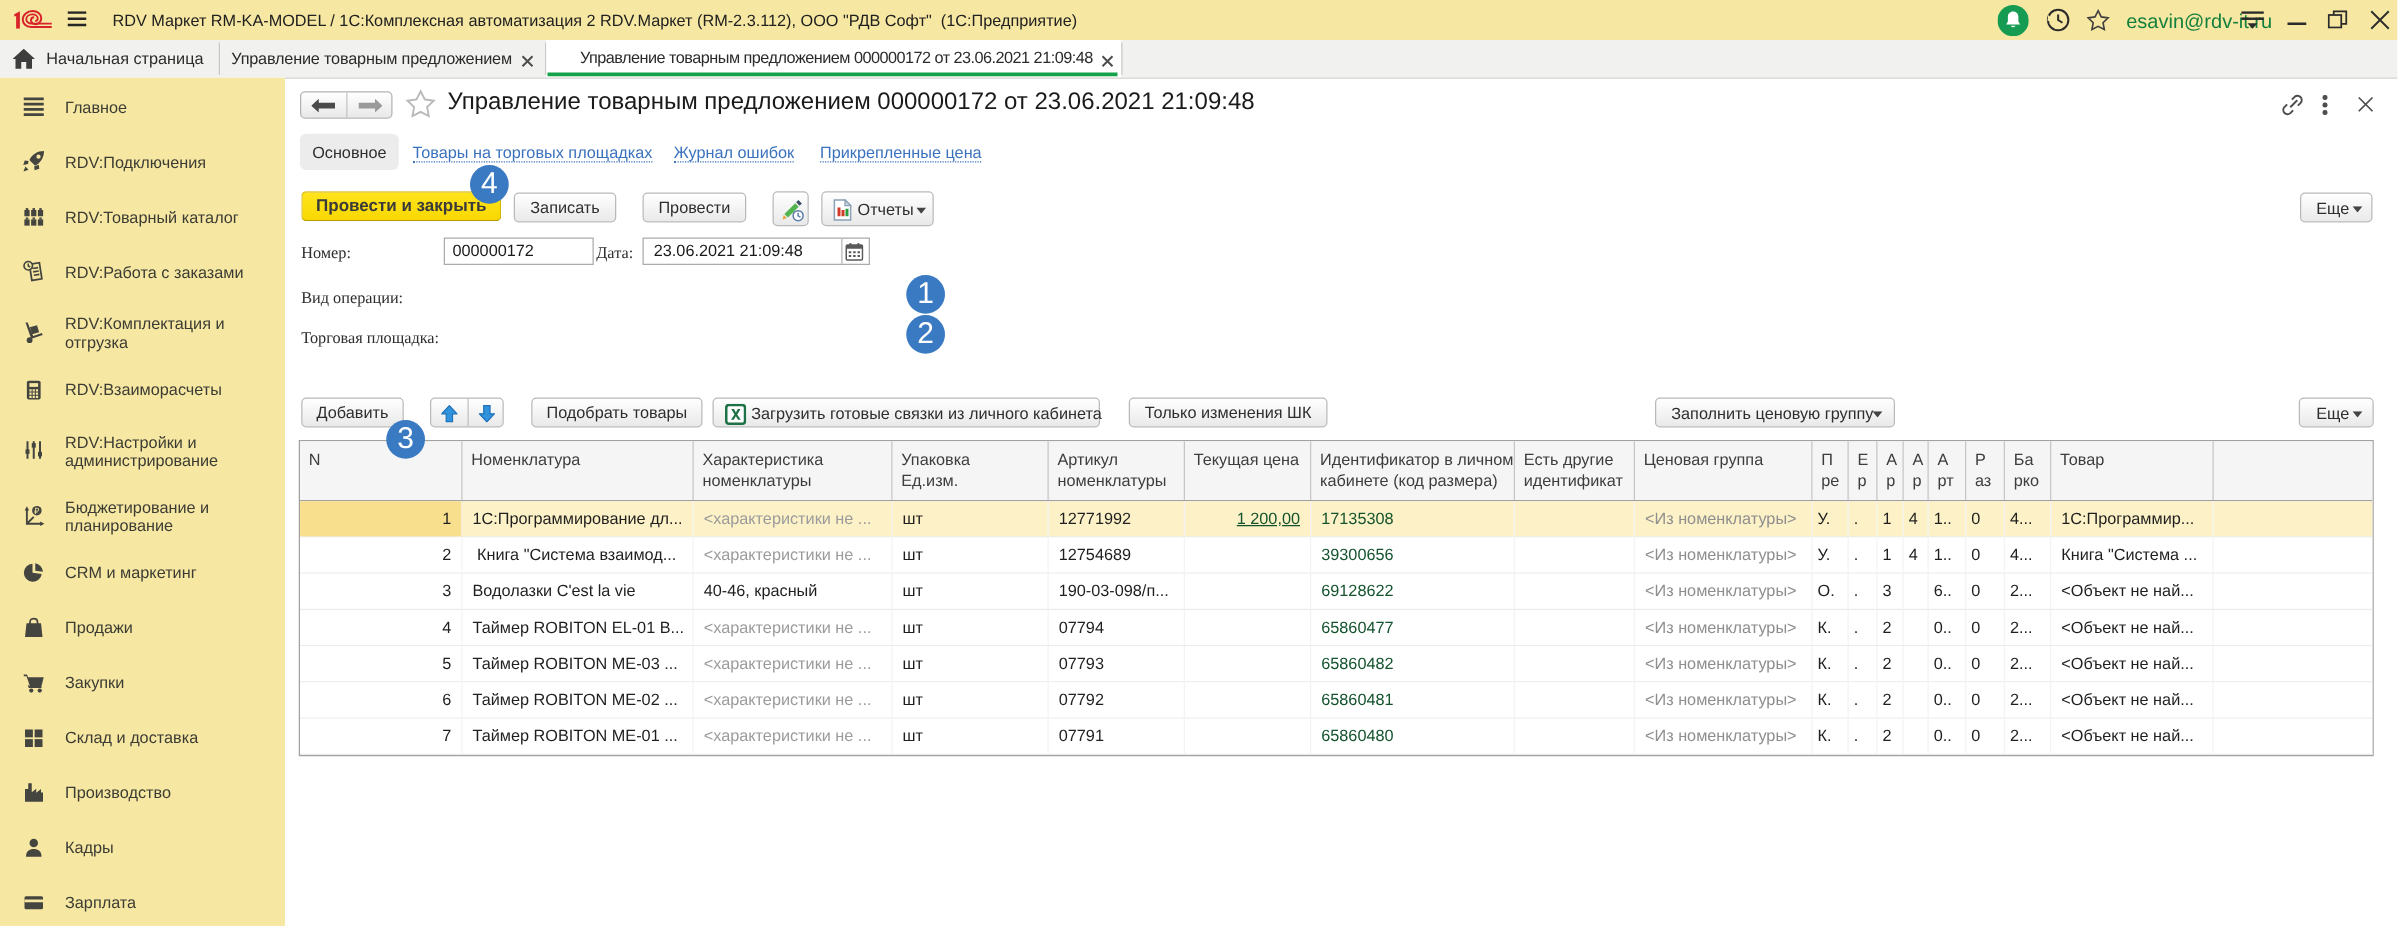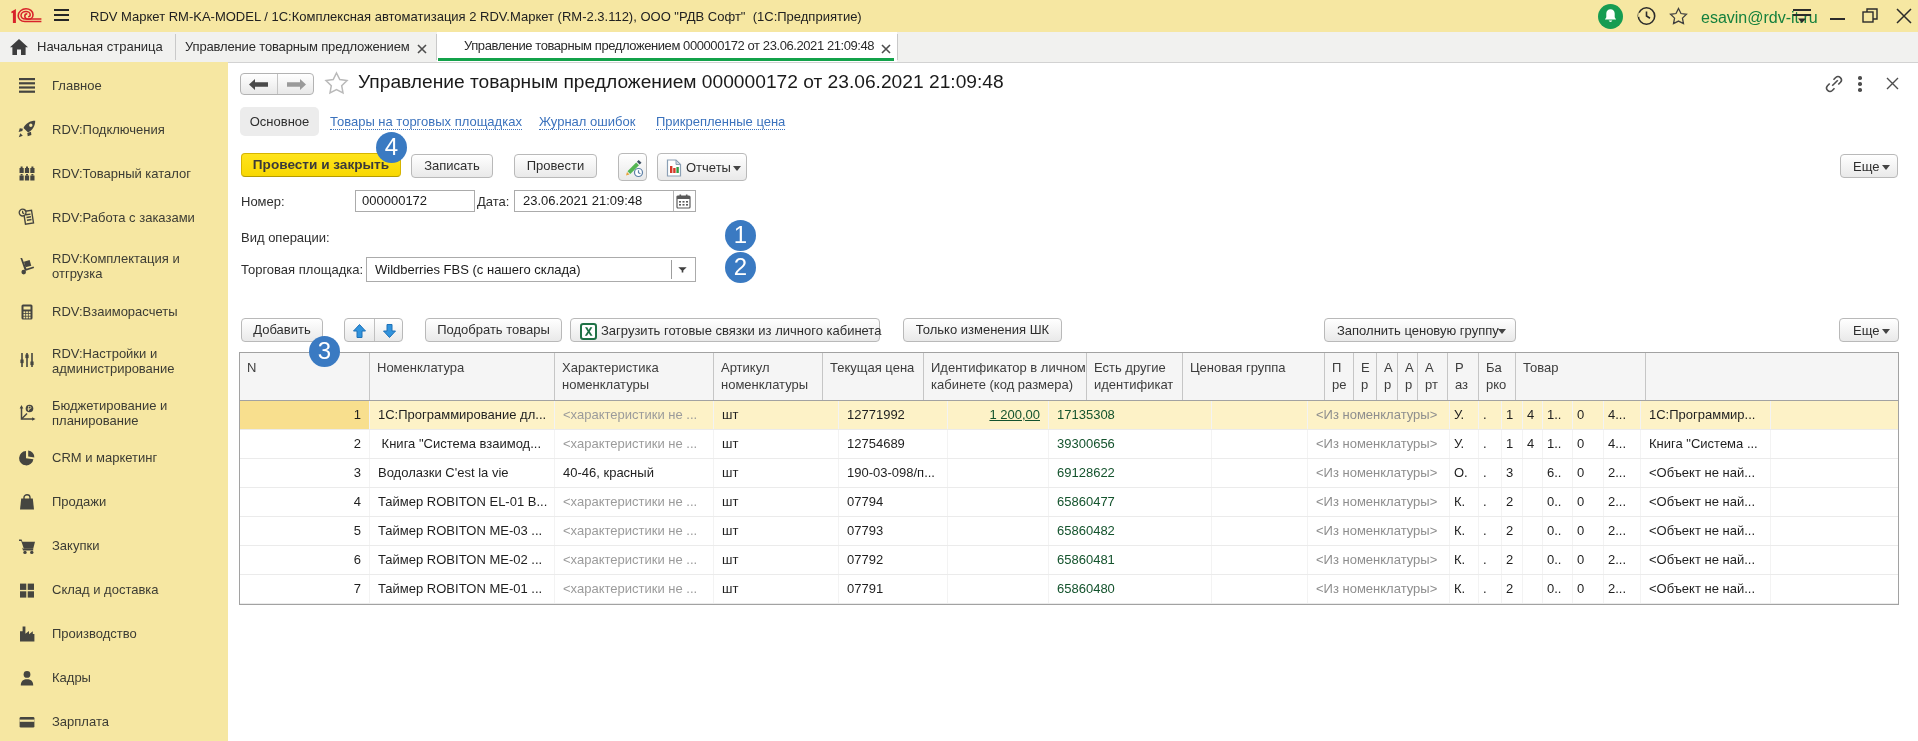--- a/index.html
+++ b/index.html
@@ -15,21 +15,21 @@
 .sideicon { position:absolute; left:18px; width:18px; height:18px; }
 .content { position:absolute; left:228px; top:62px; width:1690px; height:679px; background:#fff; }
 .navbtns { position:absolute; left:12px; top:11px; width:74px; height:22px; border:1px solid #b3b3b3; border-radius:4px; background:linear-gradient(#ffffff,#e8e8e8); }
 .navbtns .mid { position:absolute; left:36px; top:0px; width:1px; height:20px; background:#c4c4c4; }
 .doctitle { position:absolute; left:130px; top:9px; font-size:19.2px; color:#1a1a1a; white-space:nowrap; }
 .chip { position:absolute; left:12px; top:45px; width:79px; height:29px; background:#ececec; border-radius:5px; font-size:13px; color:#2e2e2e; text-align:center; line-height:29px; }
 .flink { position:absolute; top:52px; font-size:13px; color:#3b72bd; border-bottom:1px dotted #3b72bd; white-space:nowrap; }
 .btn { position:absolute; height:24px; border:1px solid #b9b9b9; border-radius:4px; background:linear-gradient(#ffffff,#e9e9e9); font-size:13px; color:#2e2e2e; text-align:center; }
 .btn span { display:inline-block; line-height:22px; }
 .ybtn { position:absolute; left:13px; top:91px; width:160px; height:24px; background:linear-gradient(#ffe41c,#f8d802); border:1px solid #d6b400; border-bottom-color:#b59c00; border-radius:4px; font-size:13.6px; font-weight:bold; color:#3a3a3a; text-align:center; line-height:22px; }
-.lbl { position:absolute; font-size:13px; color:#2e2e2e; white-space:nowrap; }
+.lbl { position:absolute; font-size:13px; color:#2e2e2e; white-space:nowrap;font-family:Liberation Serif, serif; }
 .inp { position:absolute; border:1px solid #ababab; background:#fff; font-size:13px; color:#1a1a1a; }
 .badge { position:absolute; width:31px; height:31px; border-radius:50%; background:#3a7ac2; color:#fff; font-size:24px; font-weight:400; text-align:center; line-height:30px; z-index:30; }
 .ghead { display:flex; height:48px; background:#f5f5f5; border-bottom:1px solid #a2a2a2; }
 .hc { flex:none; box-sizing:border-box; border-right:1px solid #c6c6c6; padding:6px 7px 0; font-size:13px; color:#3d3d3d; line-height:17px; overflow:hidden; white-space:nowrap; }
 .grow { display:flex; height:29px; border-bottom:1px solid #ebebeb; background:#fff; }
 .gc { flex:none; box-sizing:border-box; border-right:1px solid #f3f3f3; padding:0 8px; font-size:13px; color:#1f1f1f; line-height:28px; white-space:nowrap; overflow:hidden; }
 .gray { color:#9b9b9b; } .blue { color:#14532d; } .grayc { color:#8e8e8e; }
 .rn { text-align:right; }
 </style>
 </head>
@@ -309,26 +309,20 @@
           <rect x="6.5" y="7" width="2" height="1.6"></rect>
           <rect x="10" y="7" width="2" height="1.6"></rect>
           <rect x="3" y="10" width="2" height="1.6"></rect>
           <rect x="6.5" y="10" width="2" height="1.6"></rect>
           <rect x="10" y="10" width="2" height="1.6"></rect>
         </g>
       </svg>
   </div>
   <div class="lbl" style="left:13px;top:168px">Вид операции:</div>
   <div class="lbl" style="left:13px;top:200px">Торговая площадка:</div>
-  <div class="inp" style="left:138px;top:195px;width:330px;height:25px;line-height:23px;padding-left:8px">Wildberries FBS (с нашего склада)
-    <div style="position:absolute;right:23px;top:2px;width:1px;height:19px;background:#9d9d9d"></div>
-    <svg style="position:absolute;right:8px;top:9px" width="9" height="6" viewBox="0 0 9 6">
-        <path d="M0.3 0.3 L8.7 0.3 L5.3 3.6 L5.3 5.4 L3.7 5.4 L3.7 3.6 Z" fill="#3f3f3f"></path>
-      </svg>
-  </div>
 
   <div class="btn" style="left:13px;top:256px;width:82px"><span>Добавить</span></div>
   <div class="btn" style="left:116px;top:256px;width:59px">
     <div style="position:absolute;left:29px;top:0;width:1px;height:22px;background:#c0c0c0"></div>
     <svg style="position:absolute;left:8px;top:5px" width="13" height="14" viewBox="0 0 13 14">
         <path d="M6.5 0.5 L12.5 7 L9 7 L9 13.5 L4 13.5 L4 7 L0.5 7 Z" fill="#3193dc" stroke="#1d71b8" stroke-width="1"></path>
       </svg>
     <svg style="position:absolute;left:38px;top:5px" width="13" height="14" viewBox="0 0 13 14">
         <path d="M4 0.5 L9 0.5 L9 7 L12.5 7 L6.5 13.5 L0.5 7 L4 7 Z" fill="#3193dc" stroke="#1d71b8" stroke-width="1"></path>
       </svg>
@@ -353,20 +347,21 @@
       <svg style="position:absolute;right:8px;top:10px" width="8" height="5" viewBox="0 0 8 5">
         <path d="M0 0 L8 0 L4 5 Z" fill="#444"></path>
       </svg>
     </div>
 
   <div id="grid" style="position:absolute;left:11px;top:290px;width:1660px;height:253px;border:1px solid #a2a2a2;overflow:hidden">
     <div class="ghead">
       <div class="hc" style="width:130px">N</div>
       <div class="hc" style="width:185px">Номенклатура</div>
       <div class="hc" style="width:159px">Характеристика<br>номенклатуры</div>
+      <div class="hc" style="width:125px">Упаковка<br>Ед.изм.</div>
       <div class="hc" style="width:109px">Артикул<br>номенклатуры</div>
       <div class="hc" style="width:101px">Текущая цена</div>
       <div class="hc" style="width:163px">Идентификатор в личном<br>кабинете (код размера)</div>
       <div class="hc" style="width:96px">Есть другие<br>идентификат</div>
       <div class="hc" style="width:142px">Ценовая группа</div>
       <div class="hc" style="width:29px">П<br>ре</div>
       <div class="hc" style="width:23px">Е<br>р</div>
       <div class="hc" style="width:21px">А<br>р</div>
       <div class="hc" style="width:20px">А<br>р</div>
       <div class="hc" style="width:30px">А<br>рт</div>

